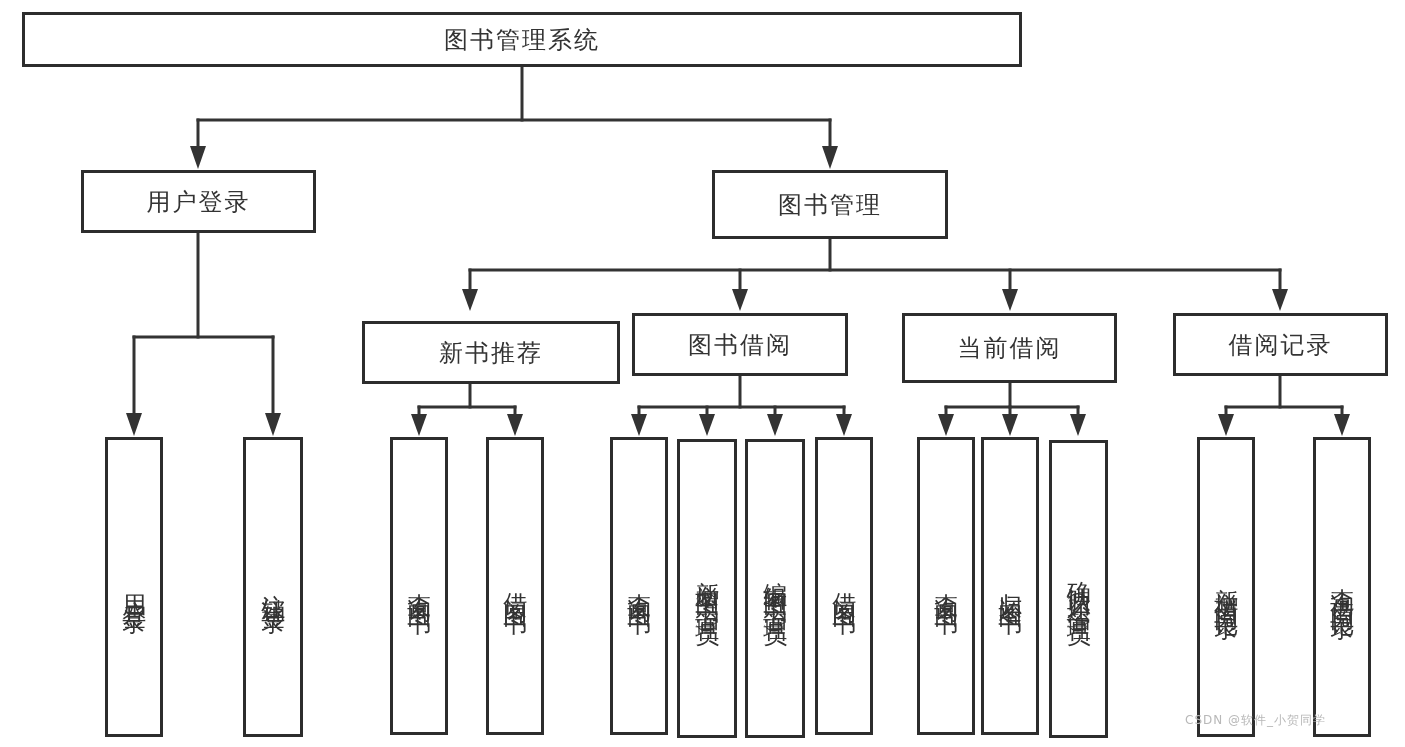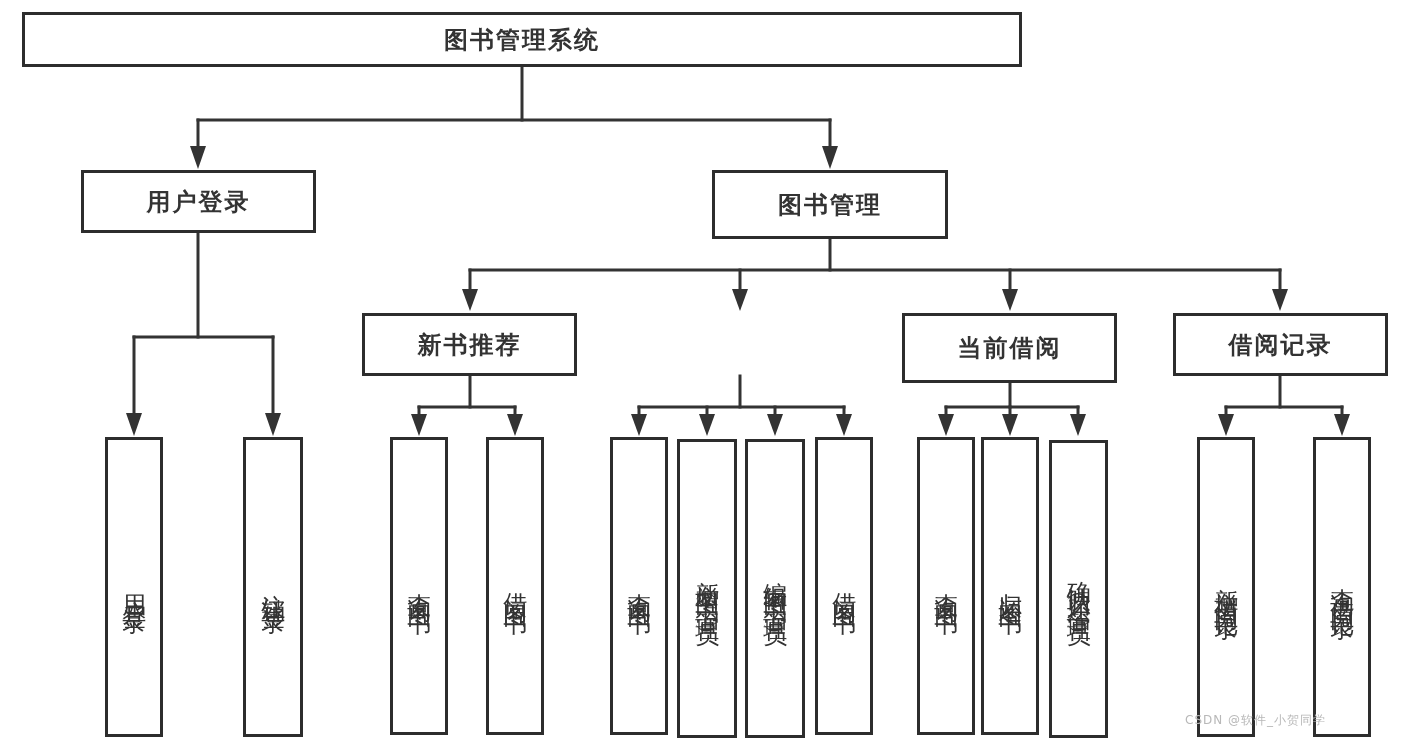--- a/index.html
+++ b/index.html
@@ -5,21 +5,21 @@
   html,body{margin:0;padding:0;background:#ffffff;}
   .canvas{
     position:relative;width:1405px;height:747px;background:#ffffff;
     font-family:"DejaVu Sans","Liberation Sans",sans-serif;overflow:hidden;
   }
   svg.connectors{position:absolute;left:0;top:0;z-index:0;}
   .hbox{
     position:absolute;box-sizing:border-box;z-index:1;
     border:3px solid #2d2d2d;background:#ffffff;
     display:flex;align-items:center;justify-content:center;
-    font-size:24px;letter-spacing:2px;color:#333333;white-space:nowrap;font-weight:bold;
+    font-size:24px;letter-spacing:2px;color:#333333;white-space:nowrap;
   }
   .vbox{
     position:absolute;box-sizing:border-box;z-index:1;
     border:3px solid #2d2d2d;background:#ffffff;
     display:flex;align-items:center;justify-content:center;
     color:#333333;
   }
   .vbox span{
     writing-mode:vertical-rl;text-orientation:mixed;
     font-size:24px;letter-spacing:6px;line-height:1.1;
@@ -97,21 +97,22 @@
       <polygon points="1218,414 1234,414 1226,436"></polygon>
       <polygon points="1334,414 1350,414 1342,436"></polygon>
     </g>
   </svg>
 
   <div class="hbox" style="left:22px;top:12px;width:1000px;height:55px">图书管理系统</div>
 
   <div class="hbox" style="left:81px;top:170px;width:235px;height:63px">用户登录</div>
   <div class="hbox" style="left:712px;top:170px;width:236px;height:69px">图书管理</div>
 
-  <div class="hbox" style="left:362px;top:313px;width:215px;height:63px">新书推荐</div>
+  <div class="hbox" style="left:362px;top:321px;width:258px;height:63px">新书推荐</div>
+  <div class="hbox" style="left:632px;top:313px;width:216px;height:63px">图书借阅</div>
   <div class="hbox" style="left:902px;top:313px;width:215px;height:70px">当前借阅</div>
   <div class="hbox" style="left:1173px;top:313px;width:215px;height:63px">借阅记录</div>
 
   <div class="vbox" style="left:105px;top:437px;width:58px;height:300px">
     <span>用户登录</span>
   </div>
   <div class="vbox" style="left:243px;top:437px;width:60px;height:300px">
     <span>注销登录</span>
   </div>
 

